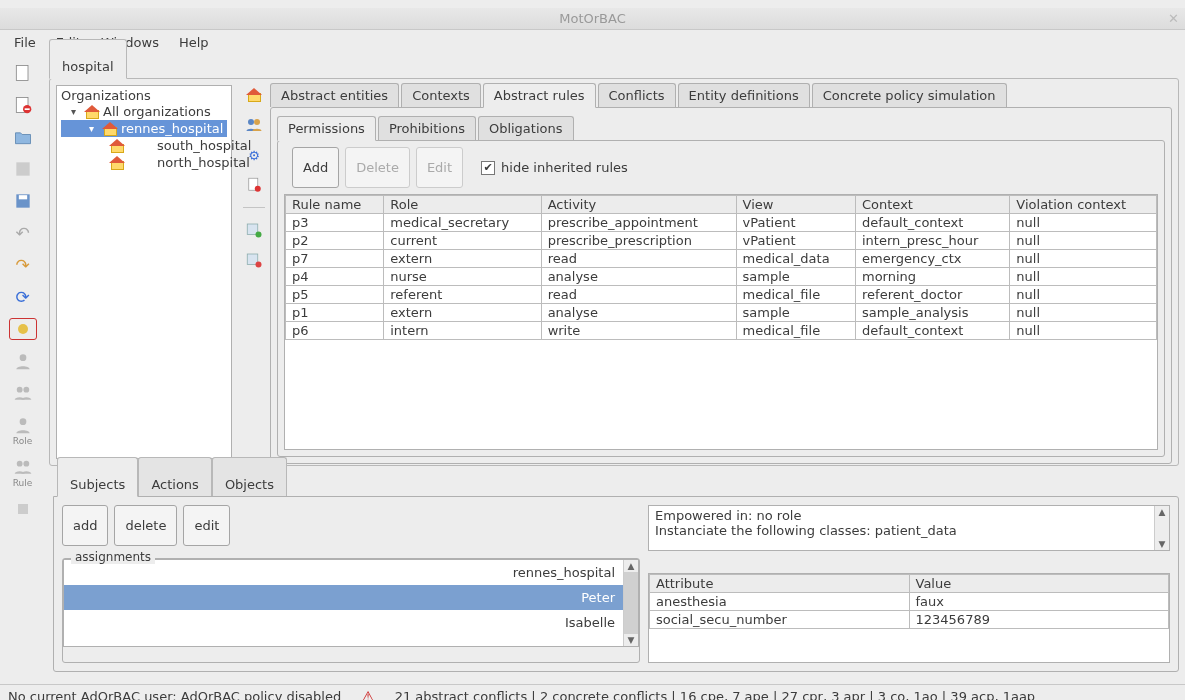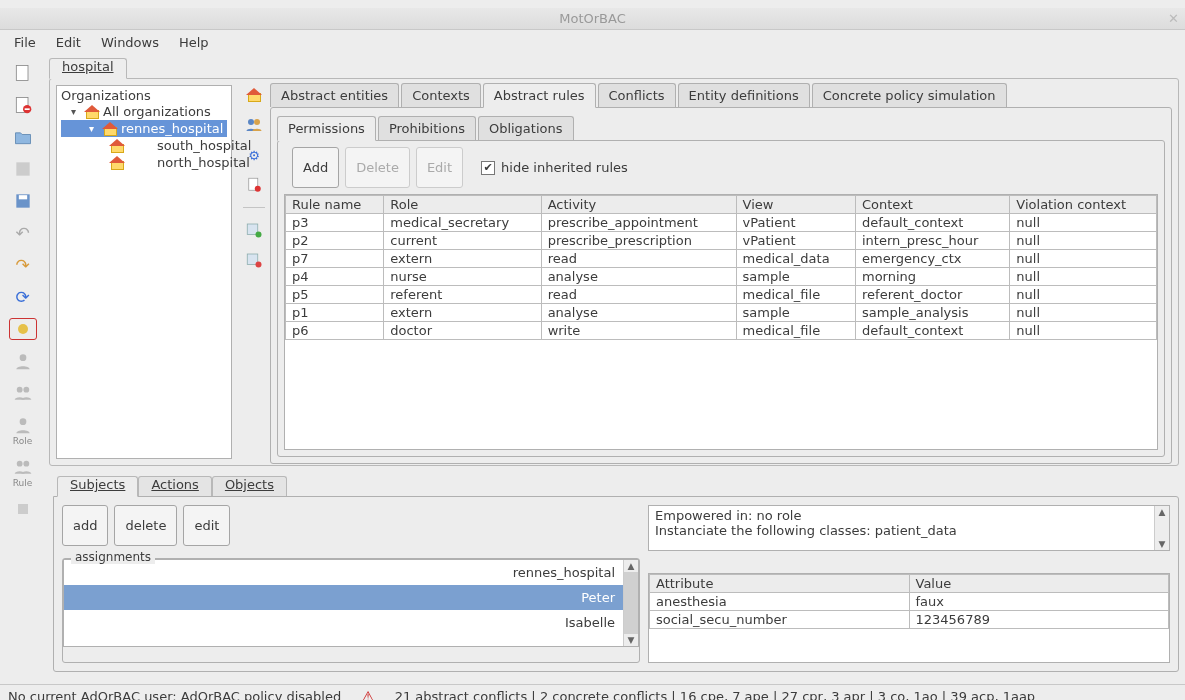--- a/index.html
+++ b/index.html
@@ -10,21 +10,21 @@
 .titlebar .close { position:absolute; right:6px; top:3px; color:#bbb; }
 .menubar { height:24px; display:flex; align-items:center; background:#ededed; padding-left:4px; gap:0;}
 .menubar span { padding:3px 10px; }
 .body-row { flex:1; display:flex; }
 .left-toolbar { width:45px; background:#ededed; padding-top:8px; display:flex; flex-direction:column; align-items:center; gap:10px;}
 .left-toolbar .tool { width:28px; height:22px; display:flex; align-items:center; justify-content:center; font-size:17px; }
 .tool svg { width:22px; height:20px; }
 .role-label { font-size:9px; color:#888; }
 .main-area { flex:1; display:flex; flex-direction:column; }
 .tabstrip { display:flex; height:24px; align-items:flex-end; padding-left:4px; }
-.tab { background:#e4e4e4; border:1px solid #b8b8b8; border-bottom:none; padding:0 12px 4px; border-radius:3px 3px 0 0; position:relative;text-decoration:underline; }
+.tab { background:#e4e4e4; border:1px solid #b8b8b8; border-bottom:none; padding:19px 12px 4px; border-radius:3px 3px 0 0; position:relative; }
 .tab.active { background:#ededed; z-index:3; border-bottom:1px solid #ededed; margin-bottom:-1px;}
 .panel-border { border:1px solid #b8b8b8; margin:0 6px 0 4px; border-radius:3px; background:#ededed;}
 .top-panel { height:388px; display:flex; }
 .tree-col { width:188px; padding:6px; }
 .tree-box { border:1px solid #b0b0b0; background:#fff; height:100%; padding:2px 4px;}
 .tree-box .grp { font-size:13px; }
 .tree-row { display:flex; align-items:center; gap:3px; padding:1px 0; white-space:nowrap;}
 .tree-row.sel { background:#6694d8; color:#fff; }
 .tree-row.sel span { color:#fff;}
 .tree-indent1 { padding-left:10px;}
@@ -312,21 +312,21 @@
                       <tr>
                         <td>p1</td>
                         <td>extern</td>
                         <td>analyse</td>
                         <td>sample</td>
                         <td>sample_analysis</td>
                         <td>null</td>
                       </tr>
                       <tr>
                         <td>p6</td>
-                        <td>doctor</td>
+                        <td>intern</td>
                         <td>write</td>
                         <td>medical_file</td>
                         <td>default_context</td>
                         <td>null</td>
                       </tr>
                     </tbody>
                 </table>
               </div>
             </div>
           </div>

